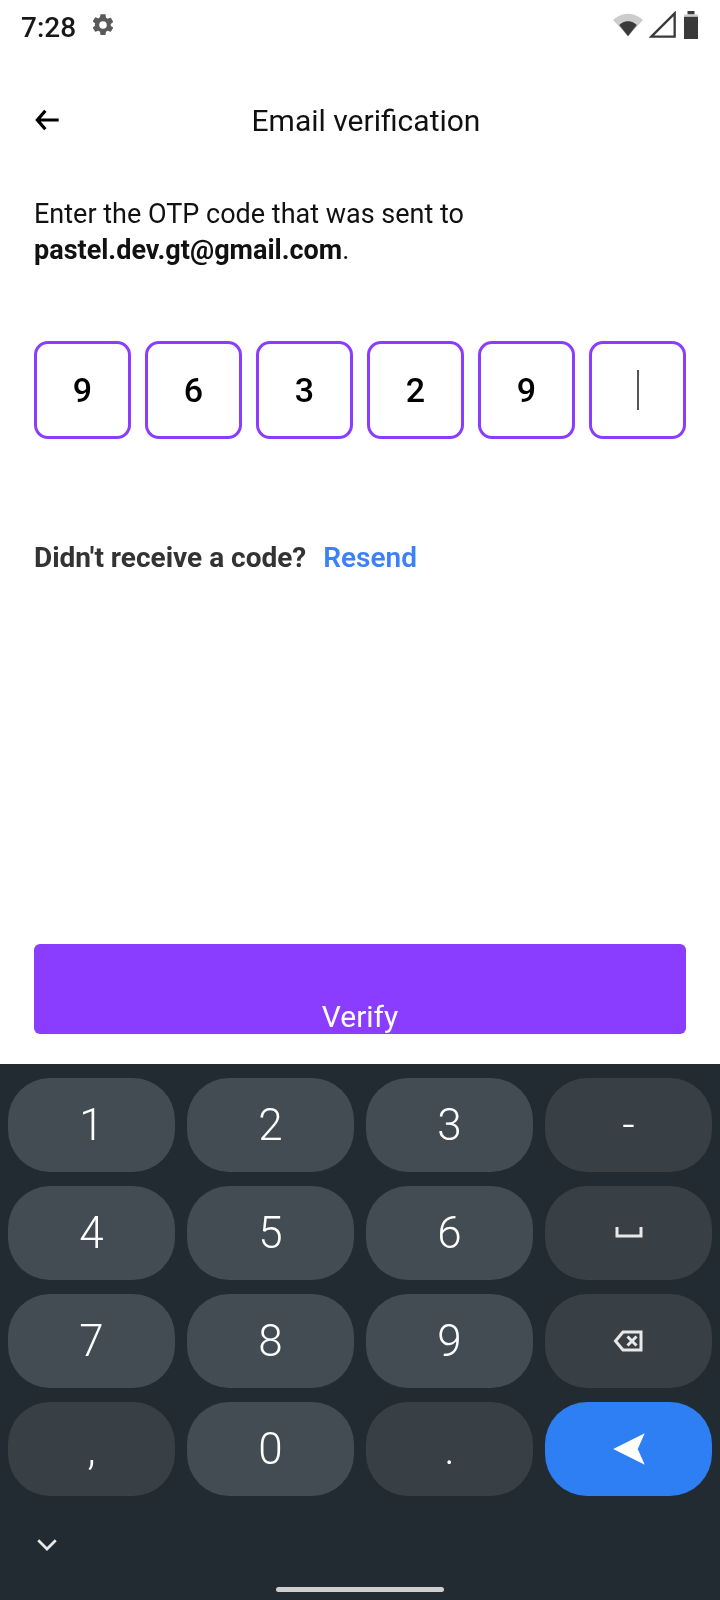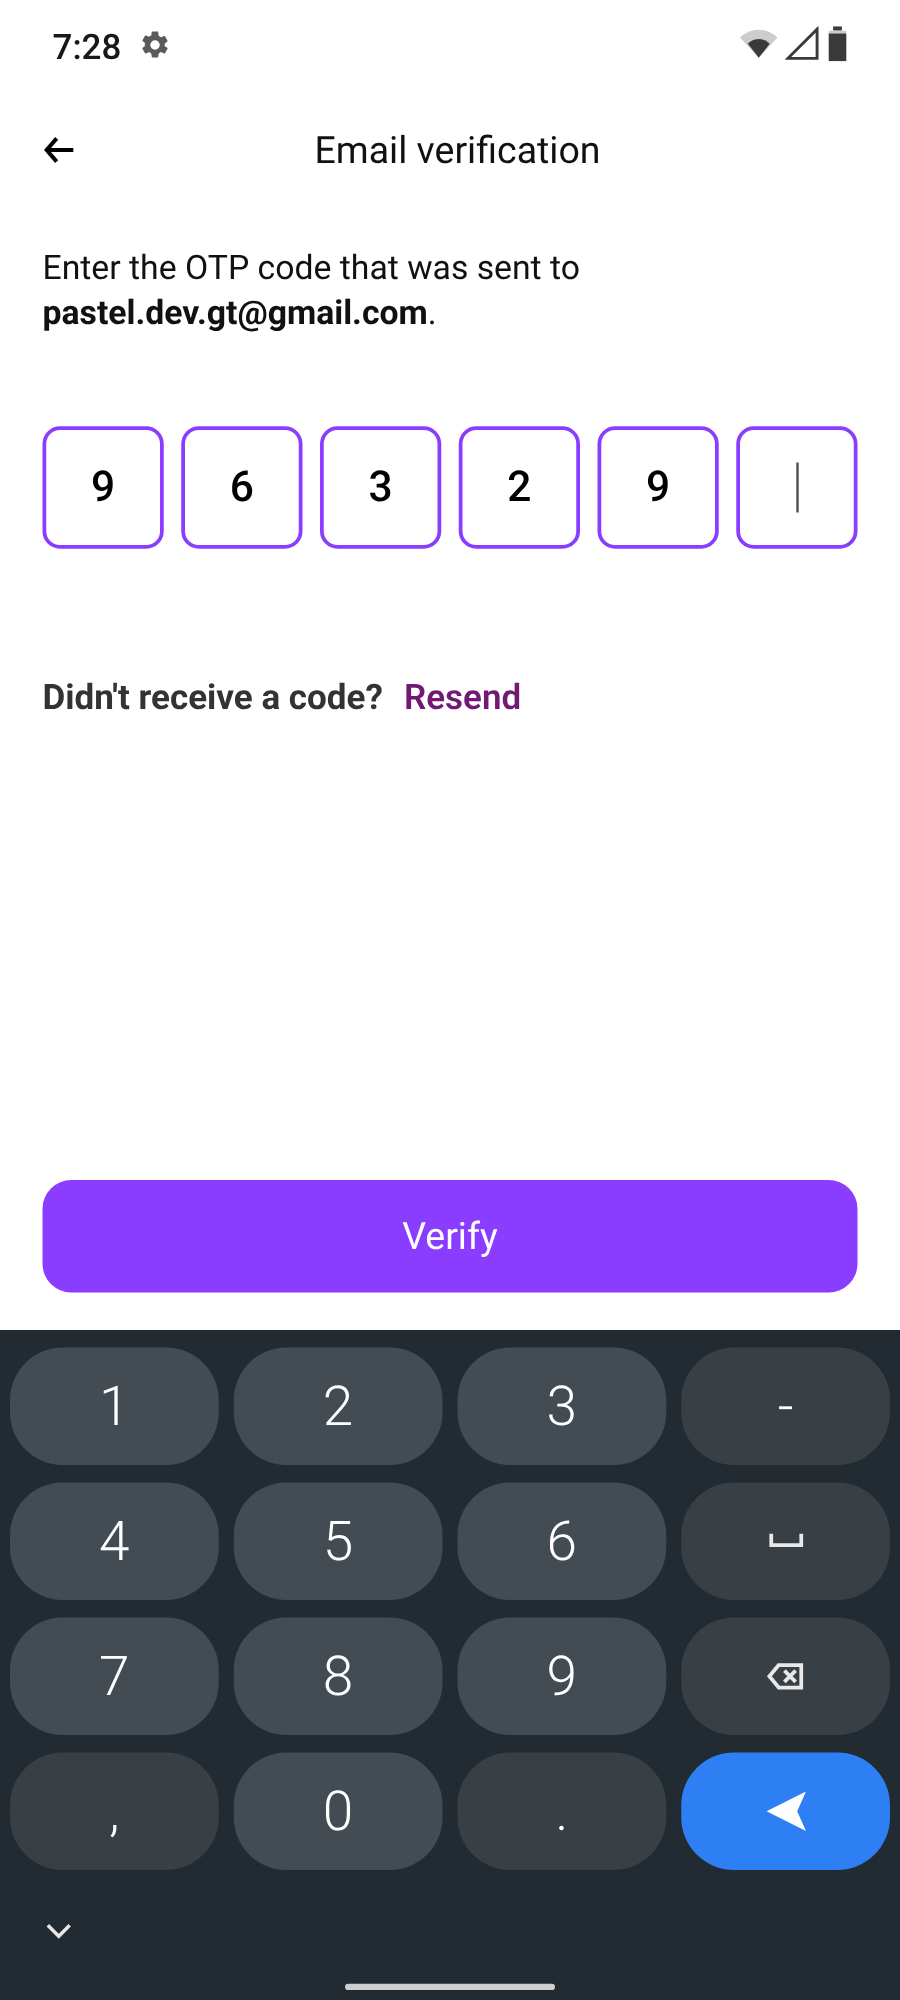--- a/index.html
+++ b/index.html
@@ -1,17 +1,17 @@
 <!DOCTYPE html>
 <html><head>
 <meta charset="utf-8">
 <style>
   * { box-sizing: border-box; margin: 0; padding: 0; font-family: -apple-system, BlinkMacSystemFont, 'Segoe UI', Roboto, sans-serif; }
   html, body { width: 720px; height: 1600px; background: #ffffff; overflow: hidden; }
-  .status-bar { height: 54px; display: flex; align-items: flex-end; justify-content: space-between; padding: 0 42px; }
+  .status-bar { height: 54px; display: flex; align-items: center; justify-content: space-between; padding: 0 21px; }
   .status-left { display: flex; align-items: center; gap: 14px; }
   .status-time { font-size: 28px; font-weight: 500; color: #181818; }
   .status-right { display: flex; align-items: center; gap: 6px; }
   .gear-icon svg { width: 26px; height: 26px; fill: #5a5a5a; }
   .wifi-icon svg { width: 30px; height: 30px; }
   .cell-icon svg { width: 28px; height: 28px; }
   .battery-icon svg { width: 16px; height: 28px; }
   .header { height: 92px; display: flex; align-items: center; position: relative; padding: 0 24px; margin-top: 20px; }
   .back-btn { width: 48px; height: 48px; display: flex; align-items: center; justify-content: center; }
   .back-btn svg { width: 32px; height: 32px; stroke: #000; stroke-width: 2.4; fill: none; }
@@ -19,22 +19,22 @@
   .content { padding: 0 34px; }
   .heading { font-size: 56px; font-weight: 700; color: #000; margin-top: 36px; line-height: 1.1; letter-spacing: -0.5px; }
   .subtext { font-size: 27px; color: #111; margin-top: 30px; line-height: 1.35; }
   .subtext .email { font-weight: 700; }
   .otp-row { display: flex; justify-content: space-between; gap: 14px; margin-top: 72px; }
   .otp-box { flex: 1; height: 98px; border: 3px solid #8B3DFF; border-radius: 14px; display: flex; align-items: center; justify-content: center; font-size: 34px; font-weight: 500; color: #000; }
   .otp-box.cursor::after { content: ''; width: 2px; height: 40px; background: #555; animation: blink 1s step-end infinite; }
   @keyframes blink { 50% { opacity: 0; } }
   .resend-row { margin-top: 102px; font-size: 28px; }
   .resend-text { color: #333; font-weight: bold; }
-  .resend-link { color: #701a75; font-weight: 600; margin-left: 10px; }
-  .verify-btn { position: absolute; left: 34px; right: 34px; top: 944px; height: 90px; background: #8B3DFF; border-radius: 23px; display: flex; align-items: center; justify-content: center; color: #fff; font-size: 30px; font-weight: 400; }
+  .resend-link { color: #3b82f6; font-weight: 600; margin-left: 10px; }
+  .verify-btn { position: absolute; left: 34px; right: 34px; top: 944px; height: 90px; background: #8B3DFF; border-radius: 6px; display: flex; align-items: flex-end; justify-content: center; color: #fff; font-size: 30px; font-weight: 400; }
   .keyboard { position: absolute; left: 0; right: 0; bottom: 0; top: 1064px; background: #222b31; padding: 14px 8px 18px 8px; display: flex; flex-direction: column; }
   .kb-rows { flex: 1; display: flex; flex-direction: column; gap: 14px; }
   .kb-row { display: flex; gap: 12px; }
   .kb-key { flex: 1; height: 94px; background: #434c52; border-radius: 42px; display: flex; align-items: center; justify-content: center; color: #fff; font-size: 44px; font-weight: 300; }
   .kb-key.special { background: #384046; }
   .kb-key.send { background: #2d7ff3; }
   .kb-key svg { width: 36px; height: 36px; stroke: #e8e8e8; stroke-width: 2; fill: none; }
   .kb-key.send svg { fill: #fff; stroke: none; width: 42px; height: 42px; }
   .kb-bottom { height: 72px; display: flex; align-items: center; padding: 0 24px; }
   .kb-collapse svg { width: 30px; height: 30px; stroke: #e8e8e8; stroke-width: 2.2; fill: none; }

